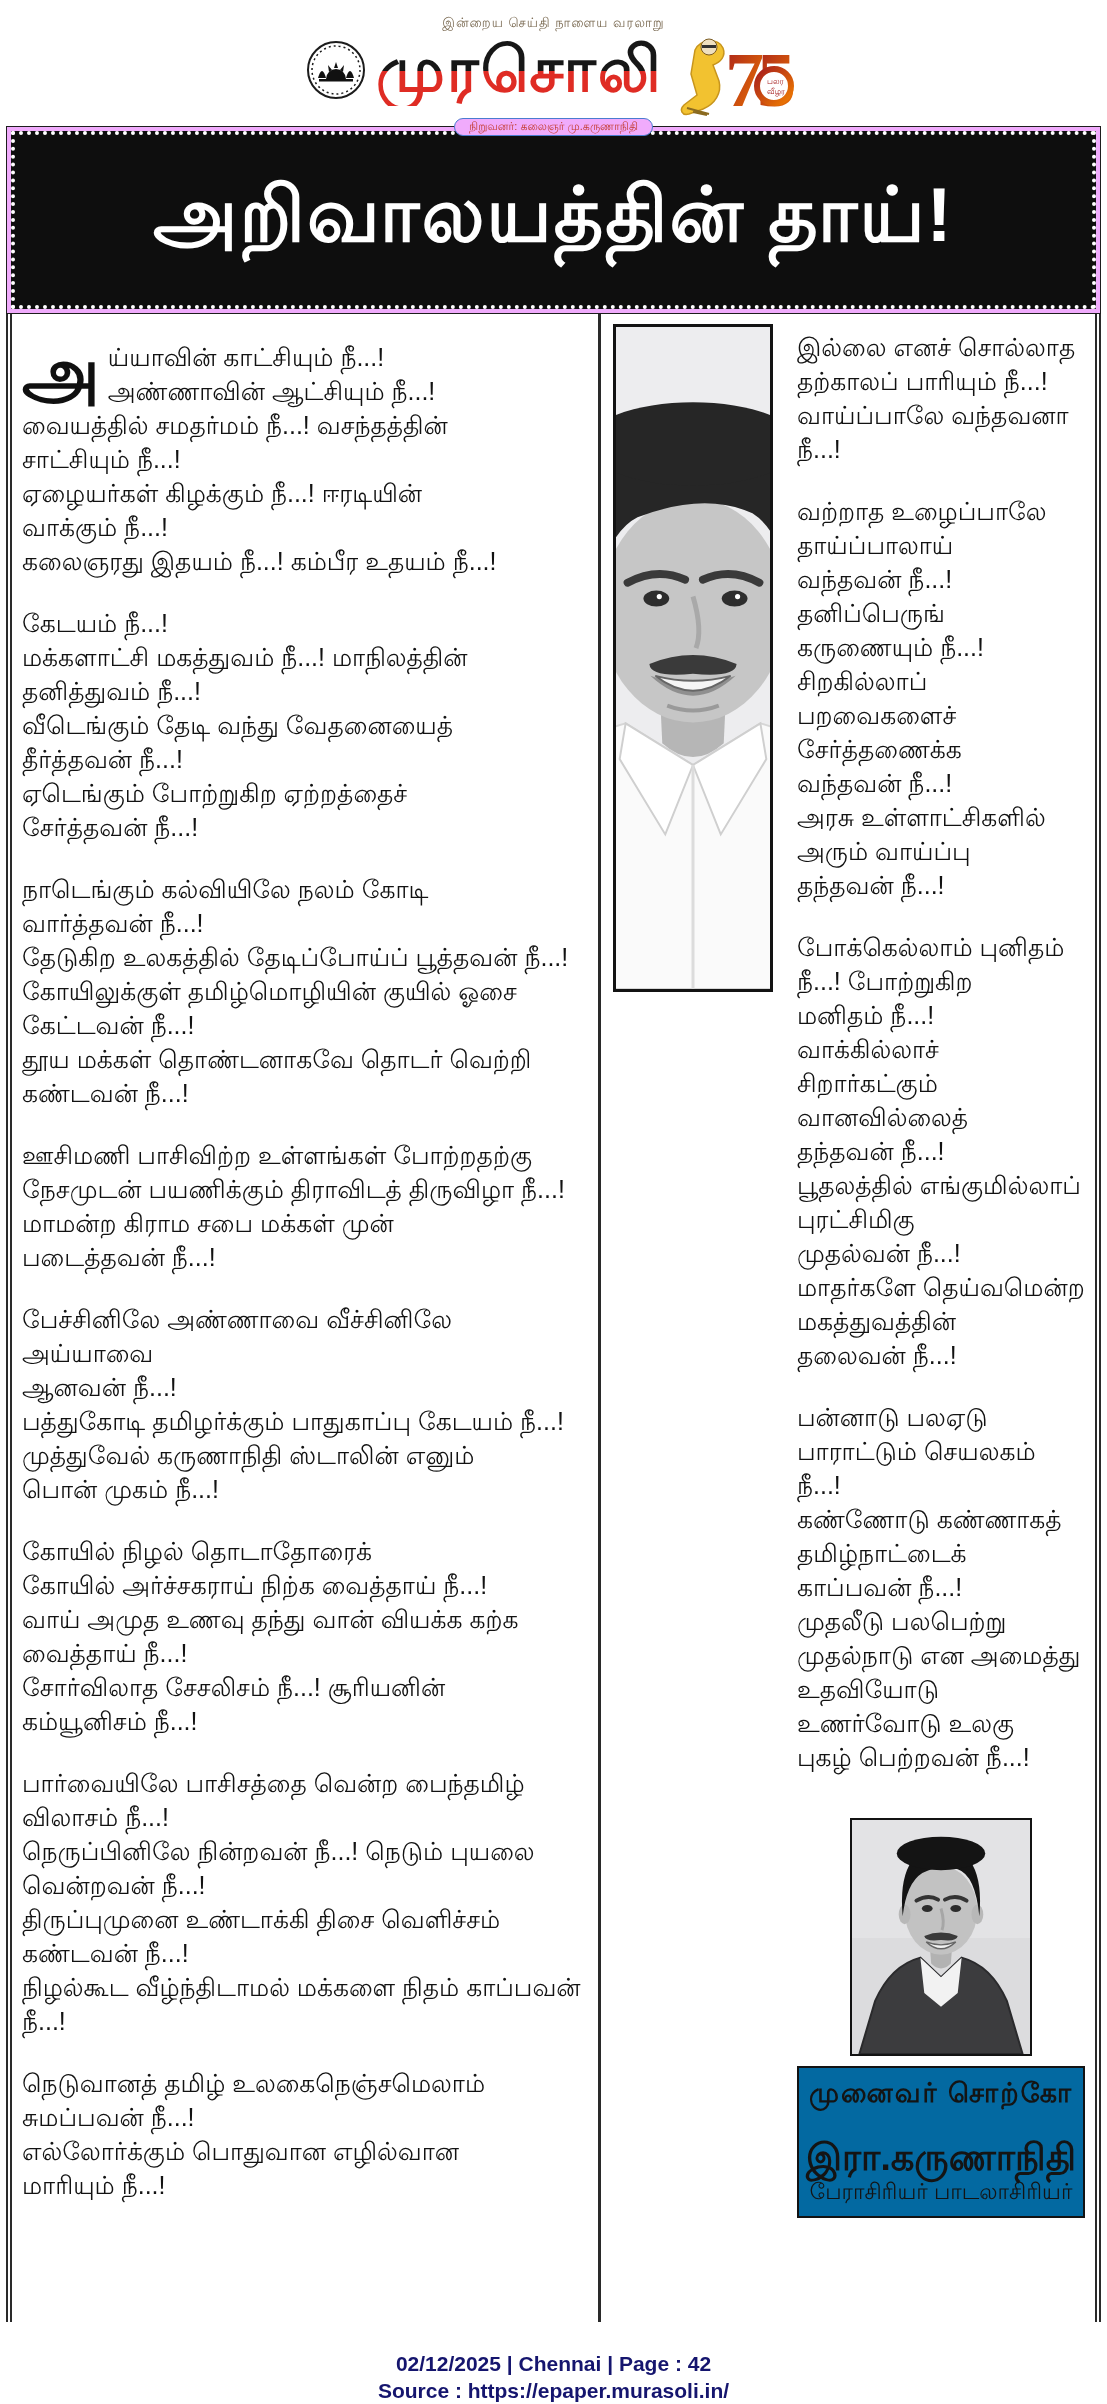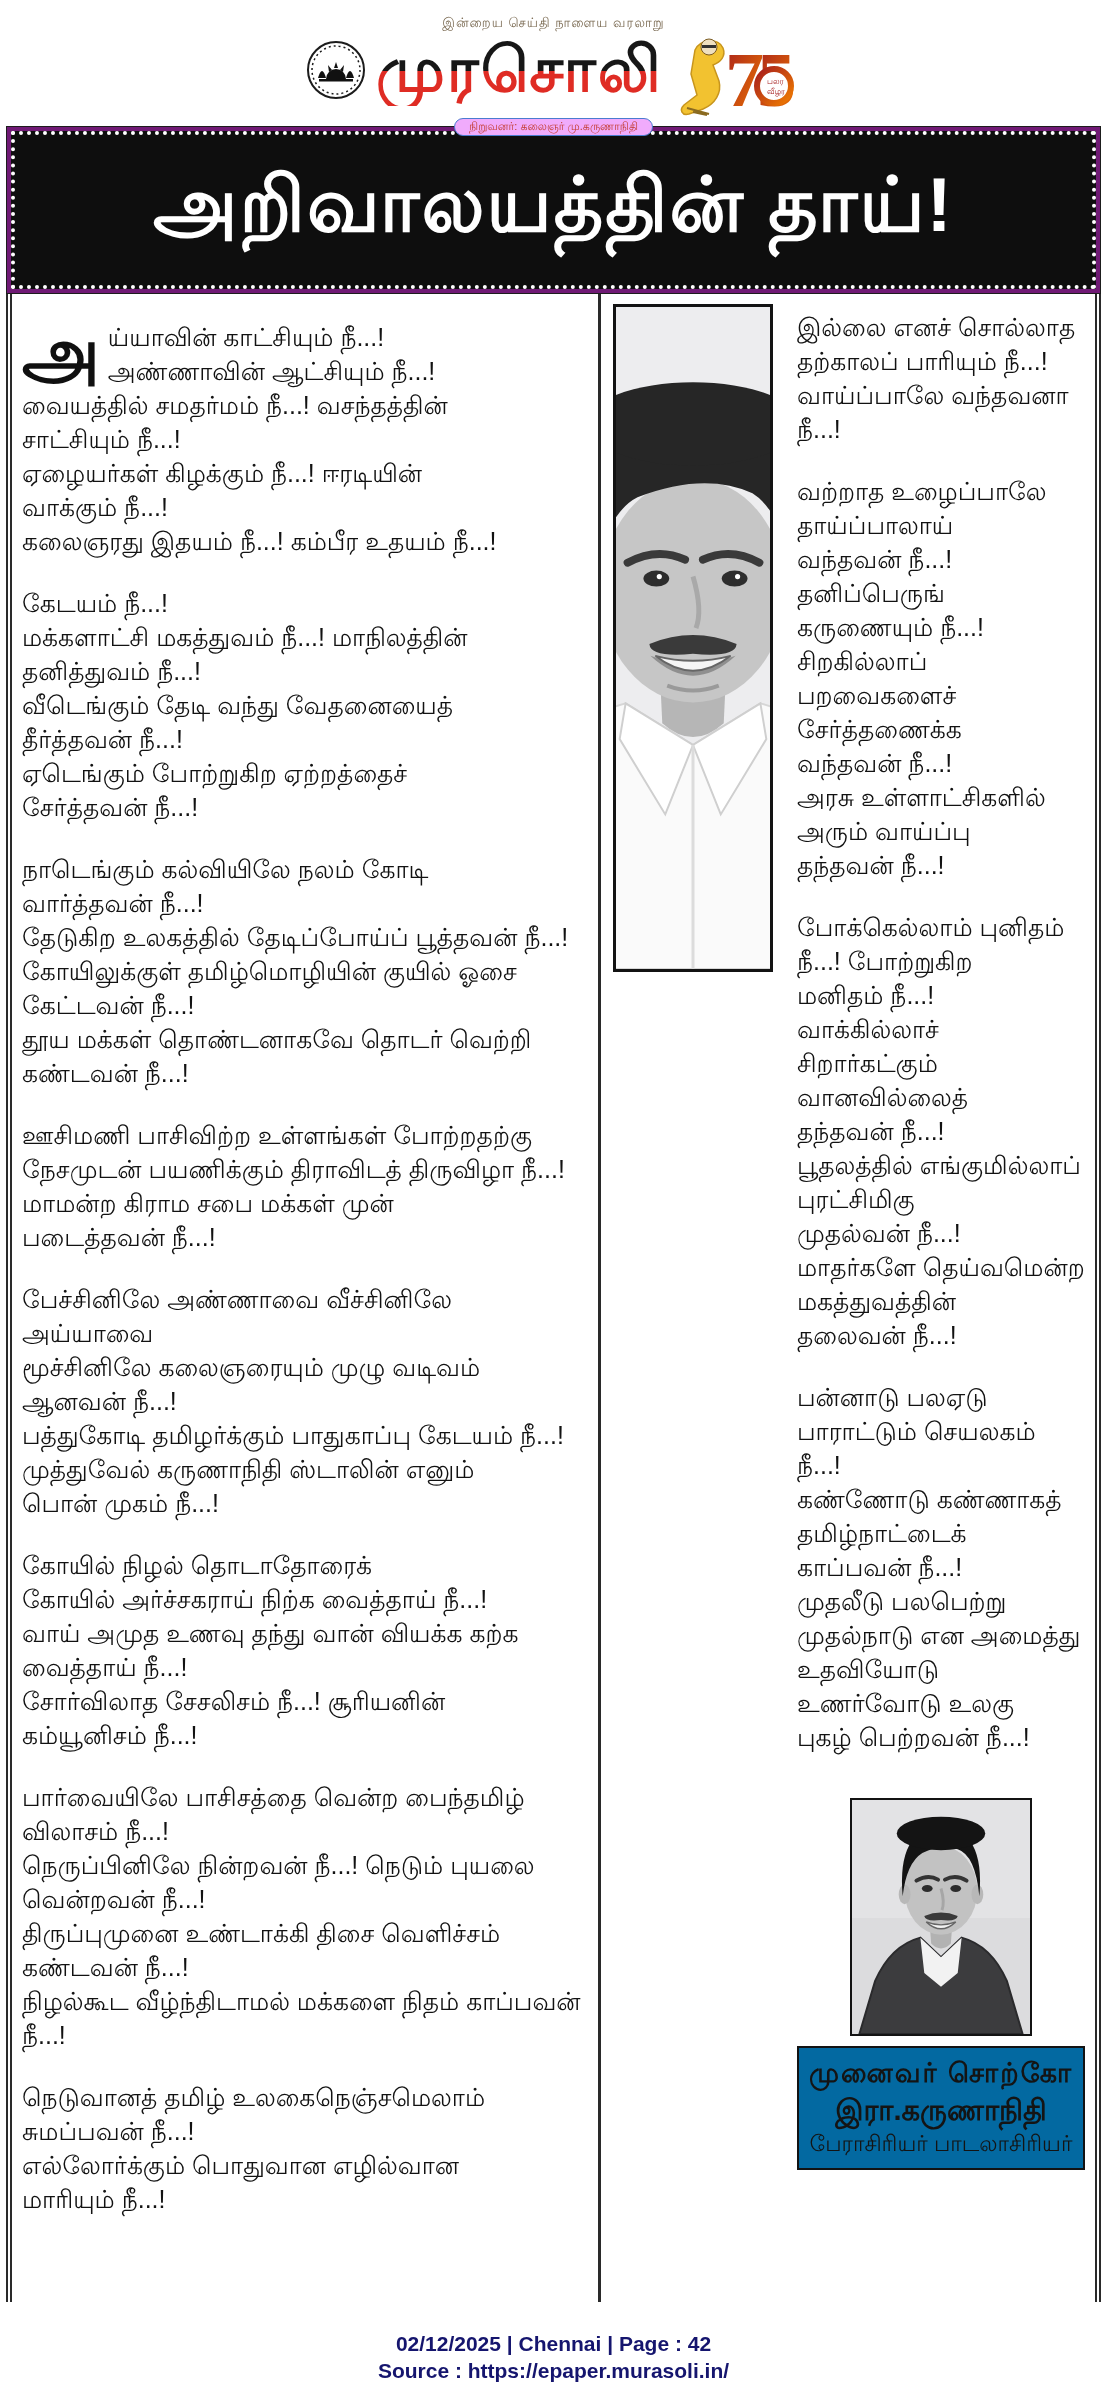--- a/index.html
+++ b/index.html
@@ -11,21 +11,21 @@
   .tagline{font-size:13px;color:#7a6a52;padding-top:15px;letter-spacing:1px;}
   .mast-row{display:flex;justify-content:center;align-items:flex-start;gap:10px;height:82px;margin-top:2px;}
   .logo-circle{margin-top:6px;}
   .mast-title{font-family:"Liberation Serif","DejaVu Serif",serif;font-weight:bold;font-size:62px;line-height:72px;
       letter-spacing:2px;background:linear-gradient(#171717 52%,#df2c24 52%);
       -webkit-background-clip:text;background-clip:text;color:transparent;white-space:nowrap;}
   .founder-pill{display:inline-block;border:1px solid #4a7bd0;border-radius:16px;padding:1px 14px;
       font-size:11px;color:#c23b2e;margin-top:-6px;background:#f0abfc;}
 
   
-  .banner{height:168px;margin:0 6px;border:1px solid #1d1d1d;background:#701a75;padding:4px;box-sizing:border-box;}
+  .banner{height:188px;margin:0 6px;border:1px solid #1d1d1d;background:#f0abfc;padding:4px;box-sizing:border-box;}
   .banner-inner{height:100%;box-sizing:border-box;background:#0e0e0e;border:4px dotted #fff;
       display:flex;align-items:center;justify-content:center;}
   .headline{margin:0;color:#fff;font-weight:bold;font-size:76px;letter-spacing:2px;white-space:nowrap;}
 
   
   .body-wrap{height:2008px;margin:0 6px;display:flex;box-sizing:border-box;
       border-left:6px double #2a2a2a;border-right:6px double #2a2a2a;}
   .col-left{width:586px;box-sizing:border-box;padding:26px 8px 0 10px;overflow:hidden;}
   .col-right{flex:1;box-sizing:border-box;border-left:3px solid #2a2a2a;display:flex;flex-direction:row;overflow:hidden;}
 
@@ -40,21 +40,21 @@
   .photo-frame svg{display:block;width:100%;height:100%;}
   .right-poem{padding:16px 10px 0 14px;}
 
   .author-section{margin-top:44px;text-align:center;}
   .author-photo{width:182px;height:238px;margin:0 auto;border:2px solid #131313;box-sizing:border-box;
       background:#d8d8da;overflow:hidden;}
   .author-photo svg{display:block;width:100%;height:100%;}
   .author-box{width:288px;margin:10px auto 0;border:2px solid #131313;box-sizing:border-box;
       padding:7px 4px 9px;background:#0369a1;}
   .author-n1{font-size:27px;font-weight:bold;letter-spacing:2px;line-height:36px;}
-  .author-n2{font-size:29px;font-weight:bold;line-height:38px;}
+  .author-n2{font-size:37px;font-weight:bold;line-height:38px;margin-top:28px;}
   .author-n3{font-size:22px;line-height:30px;}
 
   
   .footer{margin-top:28px;text-align:center;color:#15156e;font-weight:bold;font-size:21px;line-height:27px;}
 </style>
 </head>
 <body>
 
 <div class="page">
 
@@ -135,21 +135,20 @@
           </div>
           <div class="stanza">
             <div class="line l">ஊசிமணி பாசிவிற்ற உள்ளங்கள் போற்றதற்கு</div>
             <div class="line l">நேசமுடன் பயணிக்கும் திராவிடத் திருவிழா நீ...!</div>
             <div class="line l">மாமன்ற கிராம சபை மக்கள் முன்</div>
             <div class="line r">படைத்தவன் நீ...!</div>
           </div>
           <div class="stanza">
             <div class="line l">பேச்சினிலே அண்ணாவை வீச்சினிலே</div>
             <div class="line r">அய்யாவை</div>
-            <div class="line l">மூச்சினிலே கலைஞரையும் முழு வடிவம்</div>
             <div class="line r">ஆனவன் நீ...!</div>
             <div class="line l">பத்துகோடி தமிழர்க்கும் பாதுகாப்பு கேடயம் நீ...!</div>
             <div class="line l">முத்துவேல் கருணாநிதி ஸ்டாலின் எனும்</div>
             <div class="line r">பொன் முகம் நீ...!</div>
           </div>
           <div class="stanza">
             <div class="line l">கோயில் நிழல் தொடாதோரைக்</div>
             <div class="line l">கோயில் அர்ச்சகராய் நிற்க வைத்தாய் நீ...!</div>
             <div class="line l">வாய் அமுத உணவு தந்து வான் வியக்க கற்க</div>
             <div class="line r">வைத்தாய் நீ...!</div>

